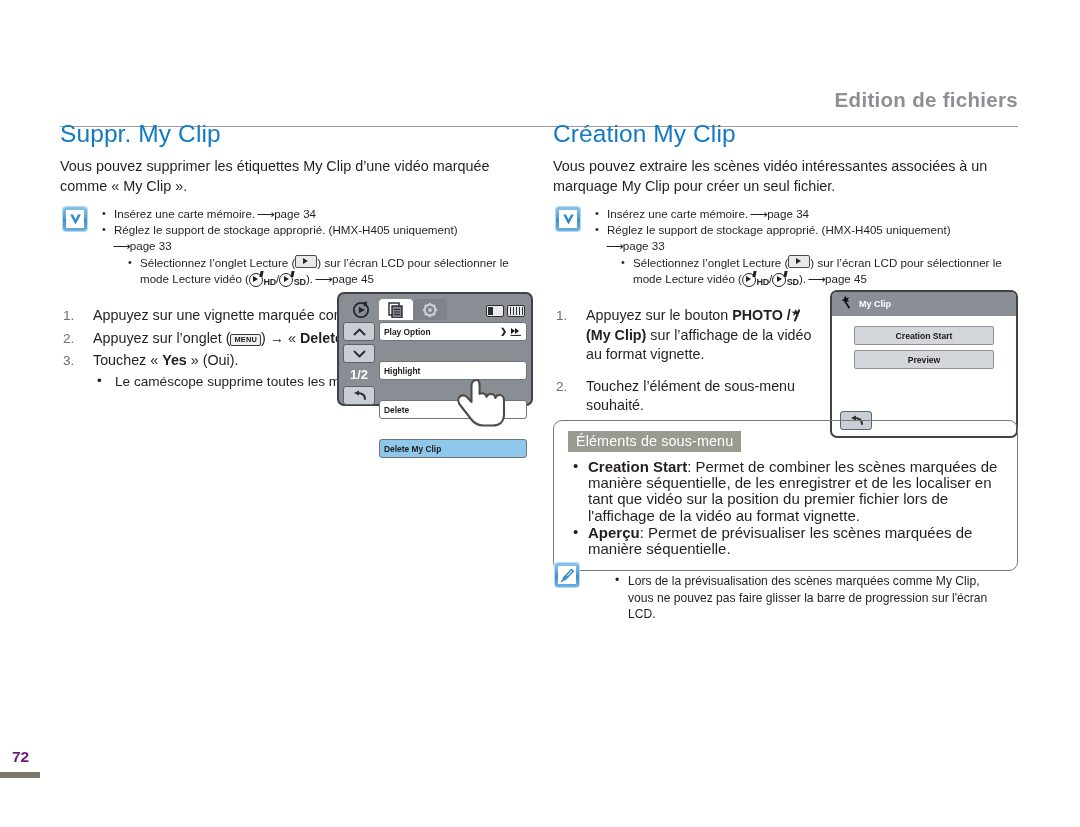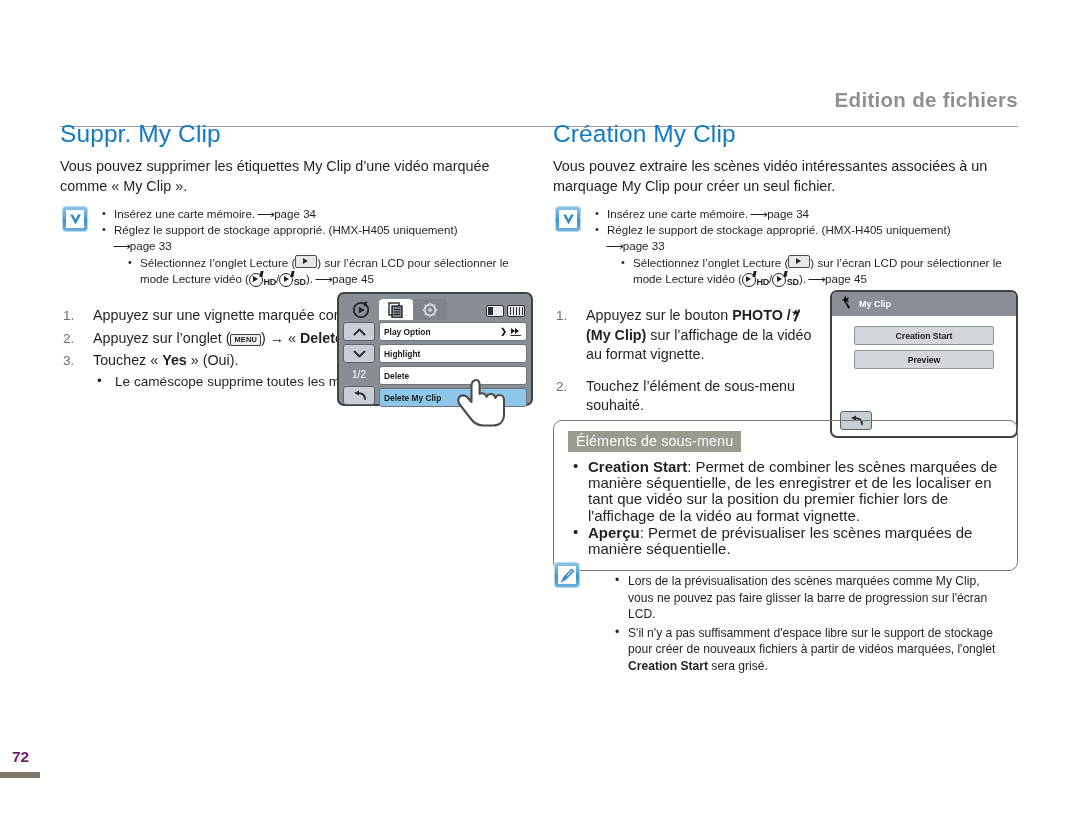--- a/index.html
+++ b/index.html
@@ -340,30 +340,30 @@
     gap: 3px;
   }
   .lcd-sidebtn {
     height: 17px;
     background: #c9ced4;
     border: 1px solid #5d6168;
     border-radius: 3px;
     display: flex;
     align-items: center;
     justify-content: center;
-    font-size: 10px;
-    font-weight: normal;
+    font-size: 13px;
+    font-weight: bold;
     color: #2b2d30;
   }
   .lcd-sidebtn.flat { background: #898e95; border: none; color: #ffffff; }
   #lcd-rows {
     flex: 1;
     display: flex;
     flex-direction: column;
-    gap: 3px;
+    gap: 20px;
   }
   .lcd-row {
     height: 17px;
     background: #ffffff;
     border: 1px solid #6f747b;
     border-radius: 3px;
     display: flex;
     align-items: center;
     padding: 0 4px;
     font-size: 8.4px;
@@ -775,20 +775,17 @@
       <svg width="15" height="15" viewBox="0 0 15 15" aria-hidden="true">
         <path d="M11.6 1.6 L13.3 3.3 L5.6 11.2 L3.1 12.1 L3.9 9.5 Z" fill="none" stroke="#2f89c9" stroke-width="1.5" stroke-linejoin="round"></path>
         <line x1="1.2" y1="13.9" x2="7.2" y2="7.6" stroke="#2f89c9" stroke-width="1.4"></line>
       </svg>
     </span>
   </div>
   <ul class="pen-list">
     <li>
       <span>Lors de la prévisualisation des scènes marquées comme My Clip, vous ne pouvez pas faire glisser la barre de progression sur l'écran LCD.</span>
     </li>
-    <li>
-      <span>S'il n'y a pas suffisamment d'espace libre sur le support de stockage pour créer de nouveaux fichiers à partir de vidéos marquées, l'onglet </span><b>Creation Start</b><span> sera grisé.</span>
-    </li>
   </ul>
 </div>
 
 <div id="page-number">72</div>
 <div id="footer-bar"></div>
 
 </body></html>

